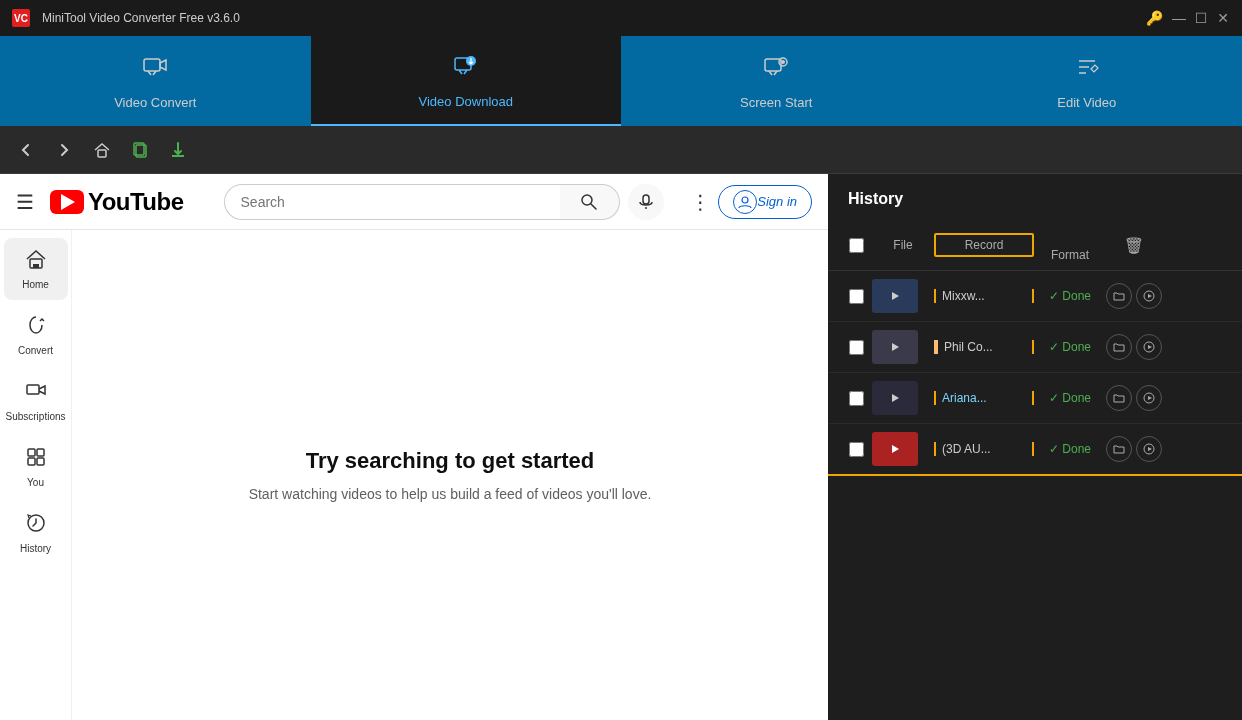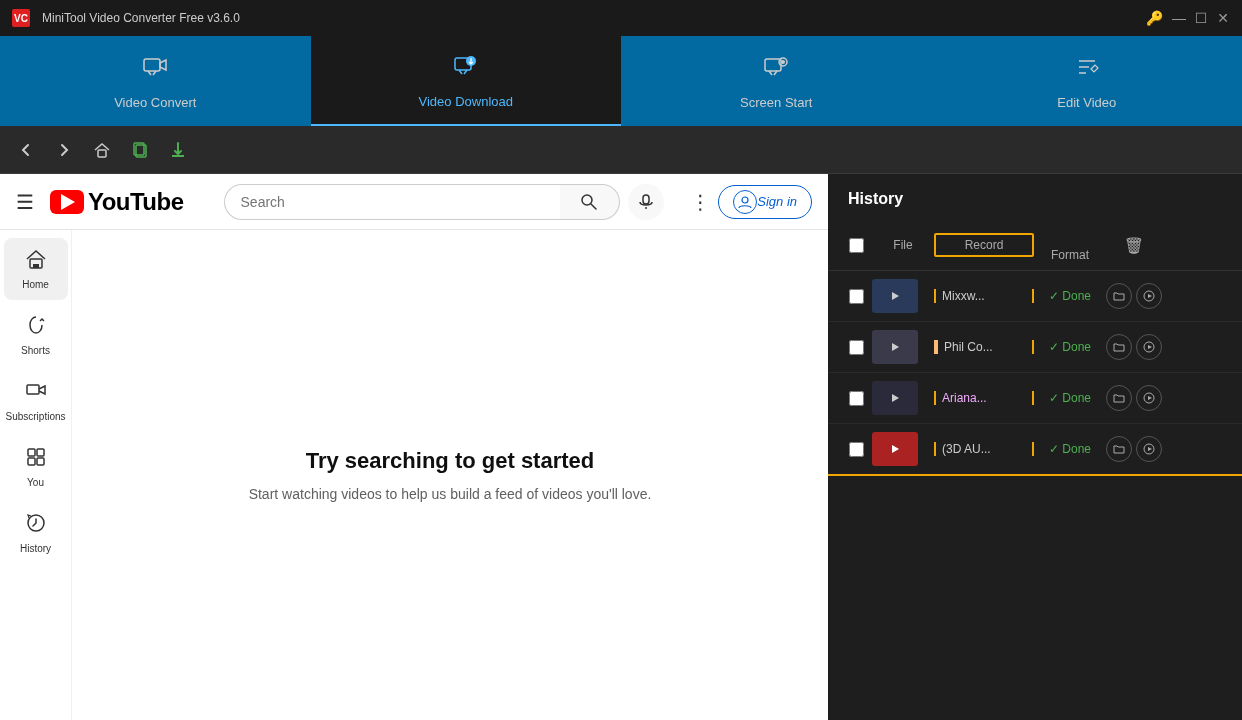--- a/index.html
+++ b/index.html
@@ -366,21 +366,21 @@
           </span>
           <span class="yt-sidebar-label">Home</span>
         </div>
         <div class="yt-sidebar-item">
           <span class="yt-sidebar-icon">
             <svg width="22" height="22" viewBox="0 0 22 22" fill="none">
                 <path d="M11 3 C8 3 5 6 5 11 C5 16 8 19 11 19 C14 19 17 16 17 11" stroke="#333" stroke-width="1.5" fill="none"></path>
                 <path d="M15 7 L17 5 L19 7" stroke="#333" stroke-width="1.5"></path>
               </svg>
           </span>
-          <span class="yt-sidebar-label">Shorts</span>
+          <span class="yt-sidebar-label">Convert</span>
         </div>
         <div class="yt-sidebar-item">
           <span class="yt-sidebar-icon">
             <svg width="22" height="22" viewBox="0 0 22 22" fill="none">
                 <rect x="2" y="5" width="12" height="9" rx="1" stroke="#333" stroke-width="1.5" fill="none"></rect>
                 <path d="M14 9 L20 6 L20 14 L14 11" stroke="#333" stroke-width="1.5" fill="none"></path>
               </svg>
           </span>
           <span class="yt-sidebar-label">Subscriptions</span>
         </div>
@@ -487,21 +487,21 @@
 
       <div style="display:grid;grid-template-columns:32px 62px 100px 72px 56px;padding:8px 12px;border-bottom:1px solid #2a2a2a;align-items:center;">
         <div style="display:flex;justify-content:center;">
             <input type="checkbox" style="width: 15px; height: 15px;">
           </div>
         <div style="background:#2a2a3a;width:46px;height:34px;border-radius:3px;display:flex;align-items:center;justify-content:center;">
           <svg width="12" height="12" viewBox="0 0 12 12" fill="none">
               <path d="M3 2 L10 6 L3 10 Z" fill="#ccc"></path>
             </svg>
         </div>
-        <div style="font-size:12px;color:#f0abfc;padding:0 6px;overflow:hidden;text-overflow:ellipsis;white-space:nowrap;border-left:2px solid #f0a500;border-right:2px solid #f0a500;">Ariana...</div>
+        <div style="font-size:12px;color:#7dd3fc;padding:0 6px;overflow:hidden;text-overflow:ellipsis;white-space:nowrap;border-left:2px solid #f0a500;border-right:2px solid #f0a500;">Ariana...</div>
         <div style="font-size:12px;color:#4caf50;text-align:center;">✓ Done</div>
         <div style="display:flex;gap:4px;justify-content:center;">
           <button class="action-btn">
             <svg width="12" height="12" viewBox="0 0 12 12" fill="none">
                 <path d="M1 3 L1 10 L11 10 L11 4 L5 4 L4 3 Z" stroke="#aaa" stroke-width="1" fill="none"></path>
               </svg>
           </button>
           <button class="action-btn">
             <svg width="12" height="12" viewBox="0 0 12 12" fill="none">
                 <circle cx="6" cy="6" r="5" stroke="#aaa" stroke-width="1"></circle>

